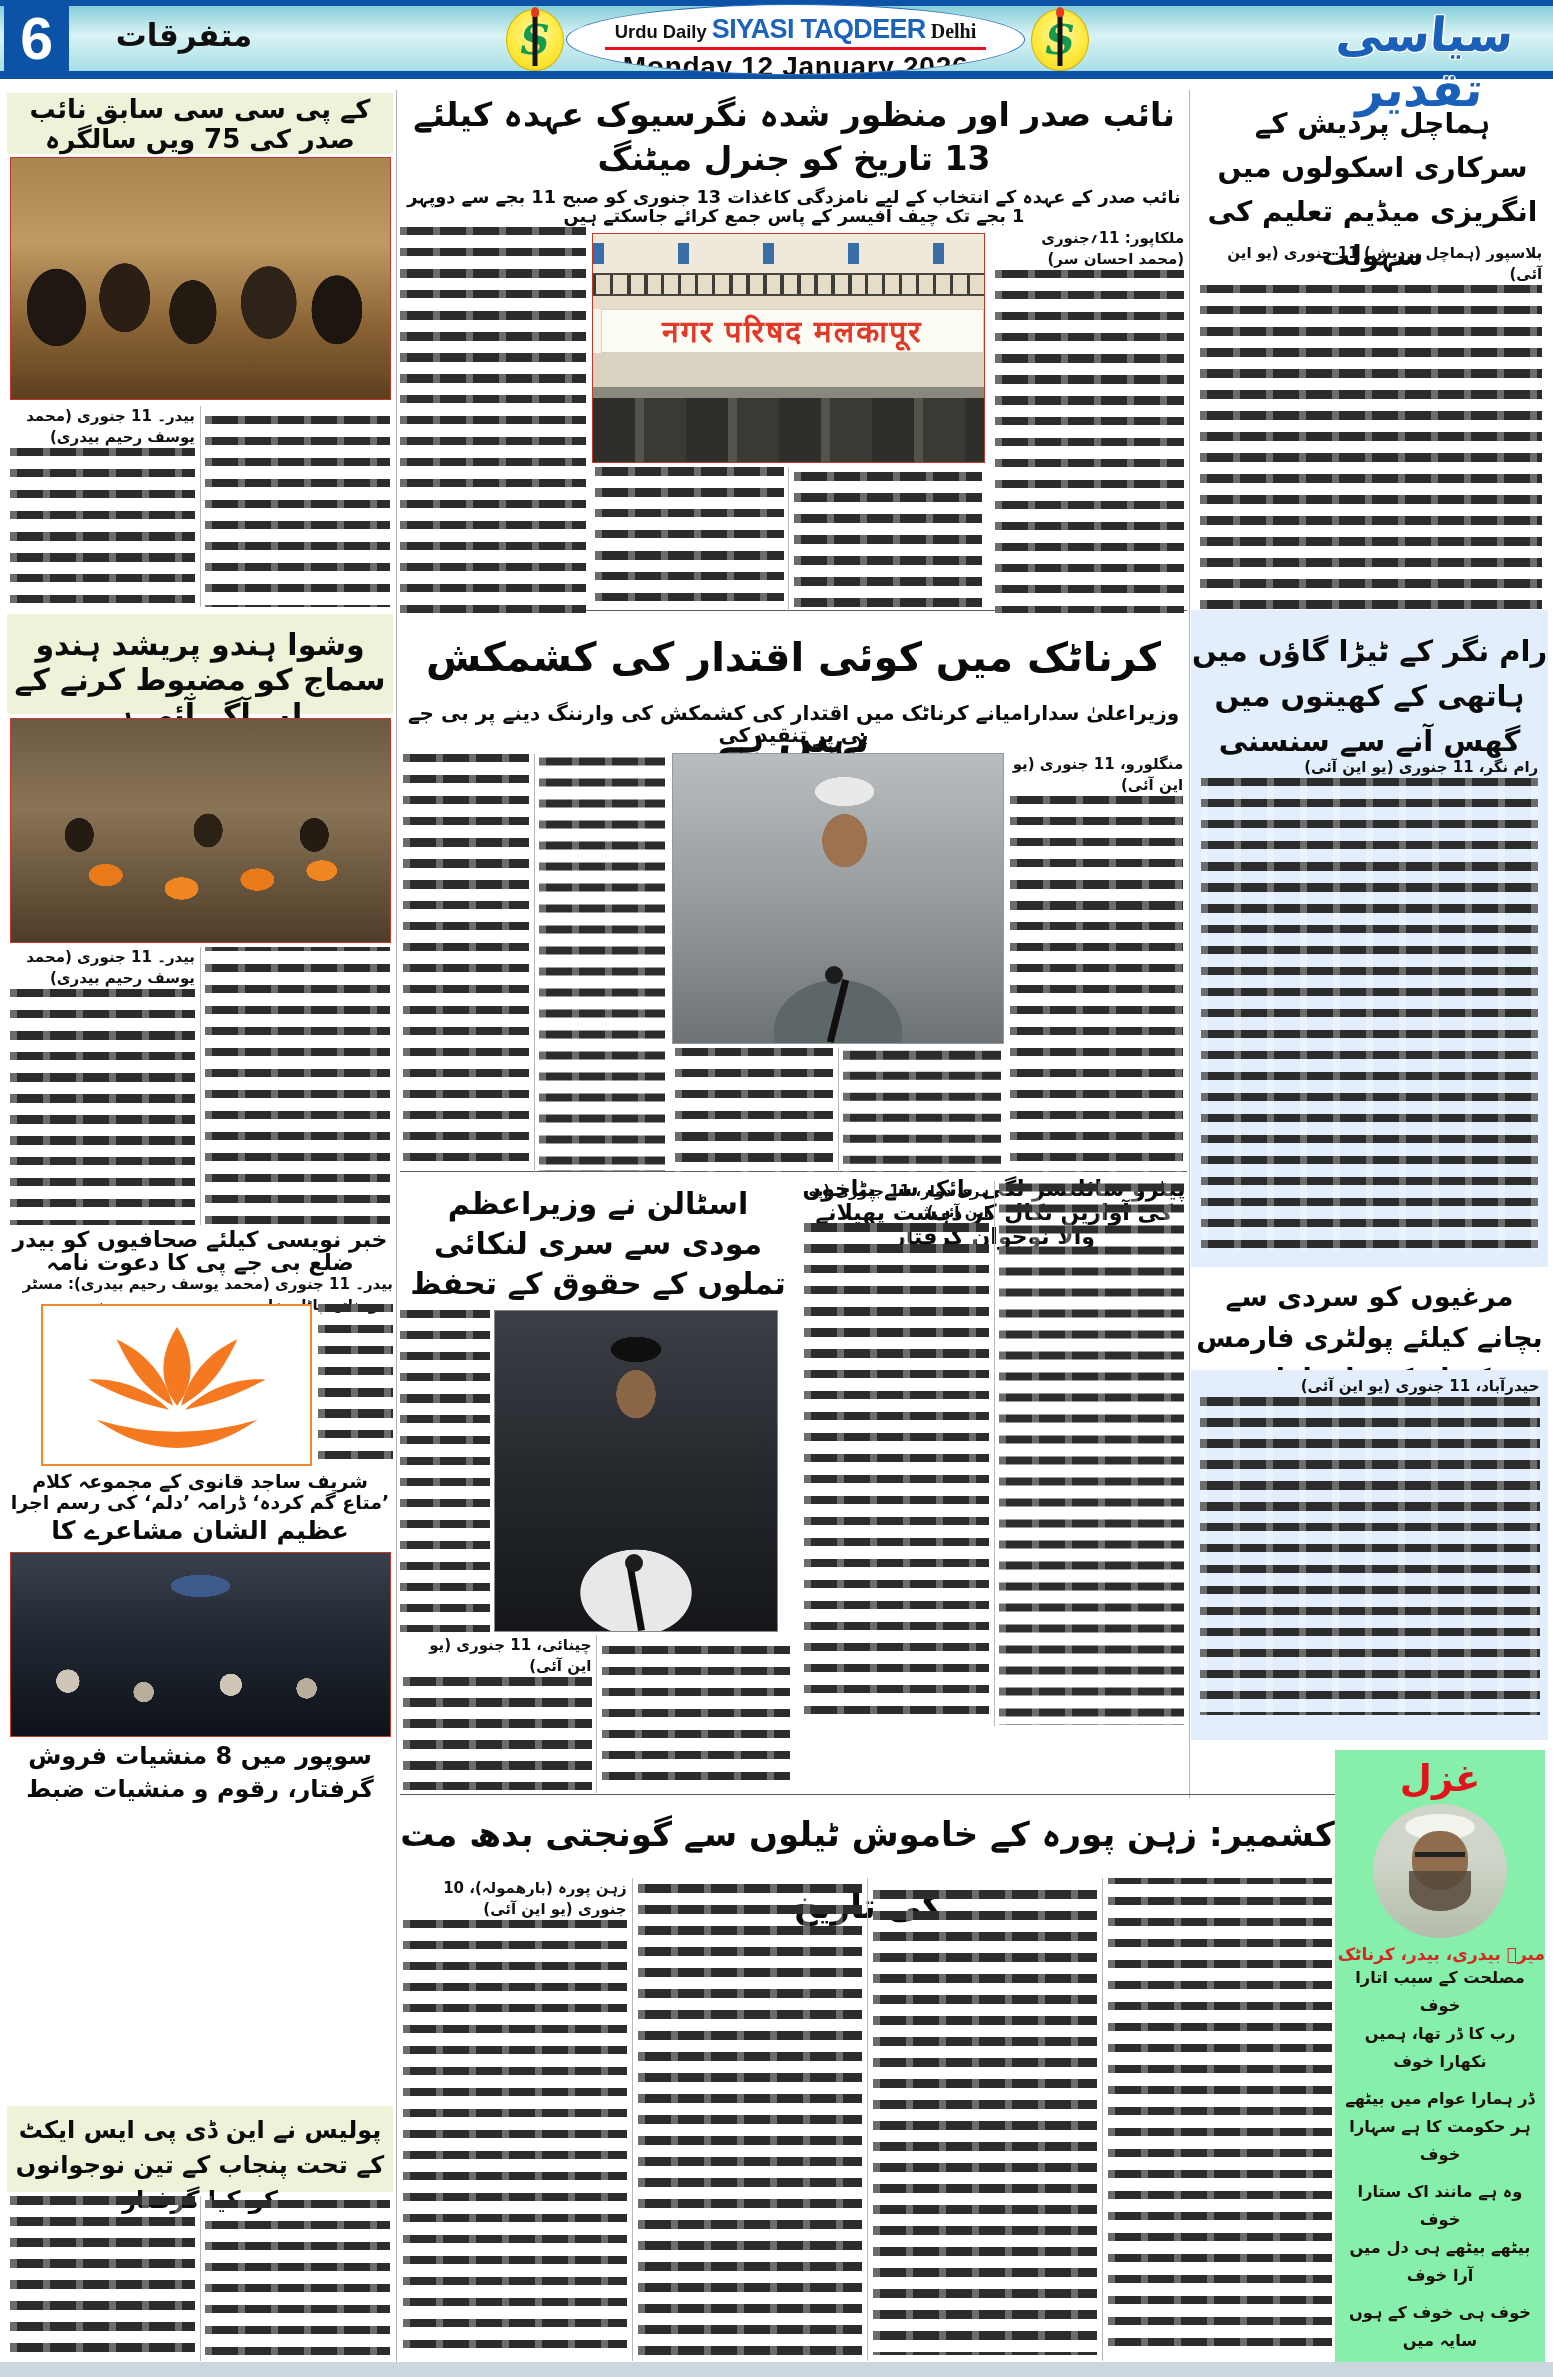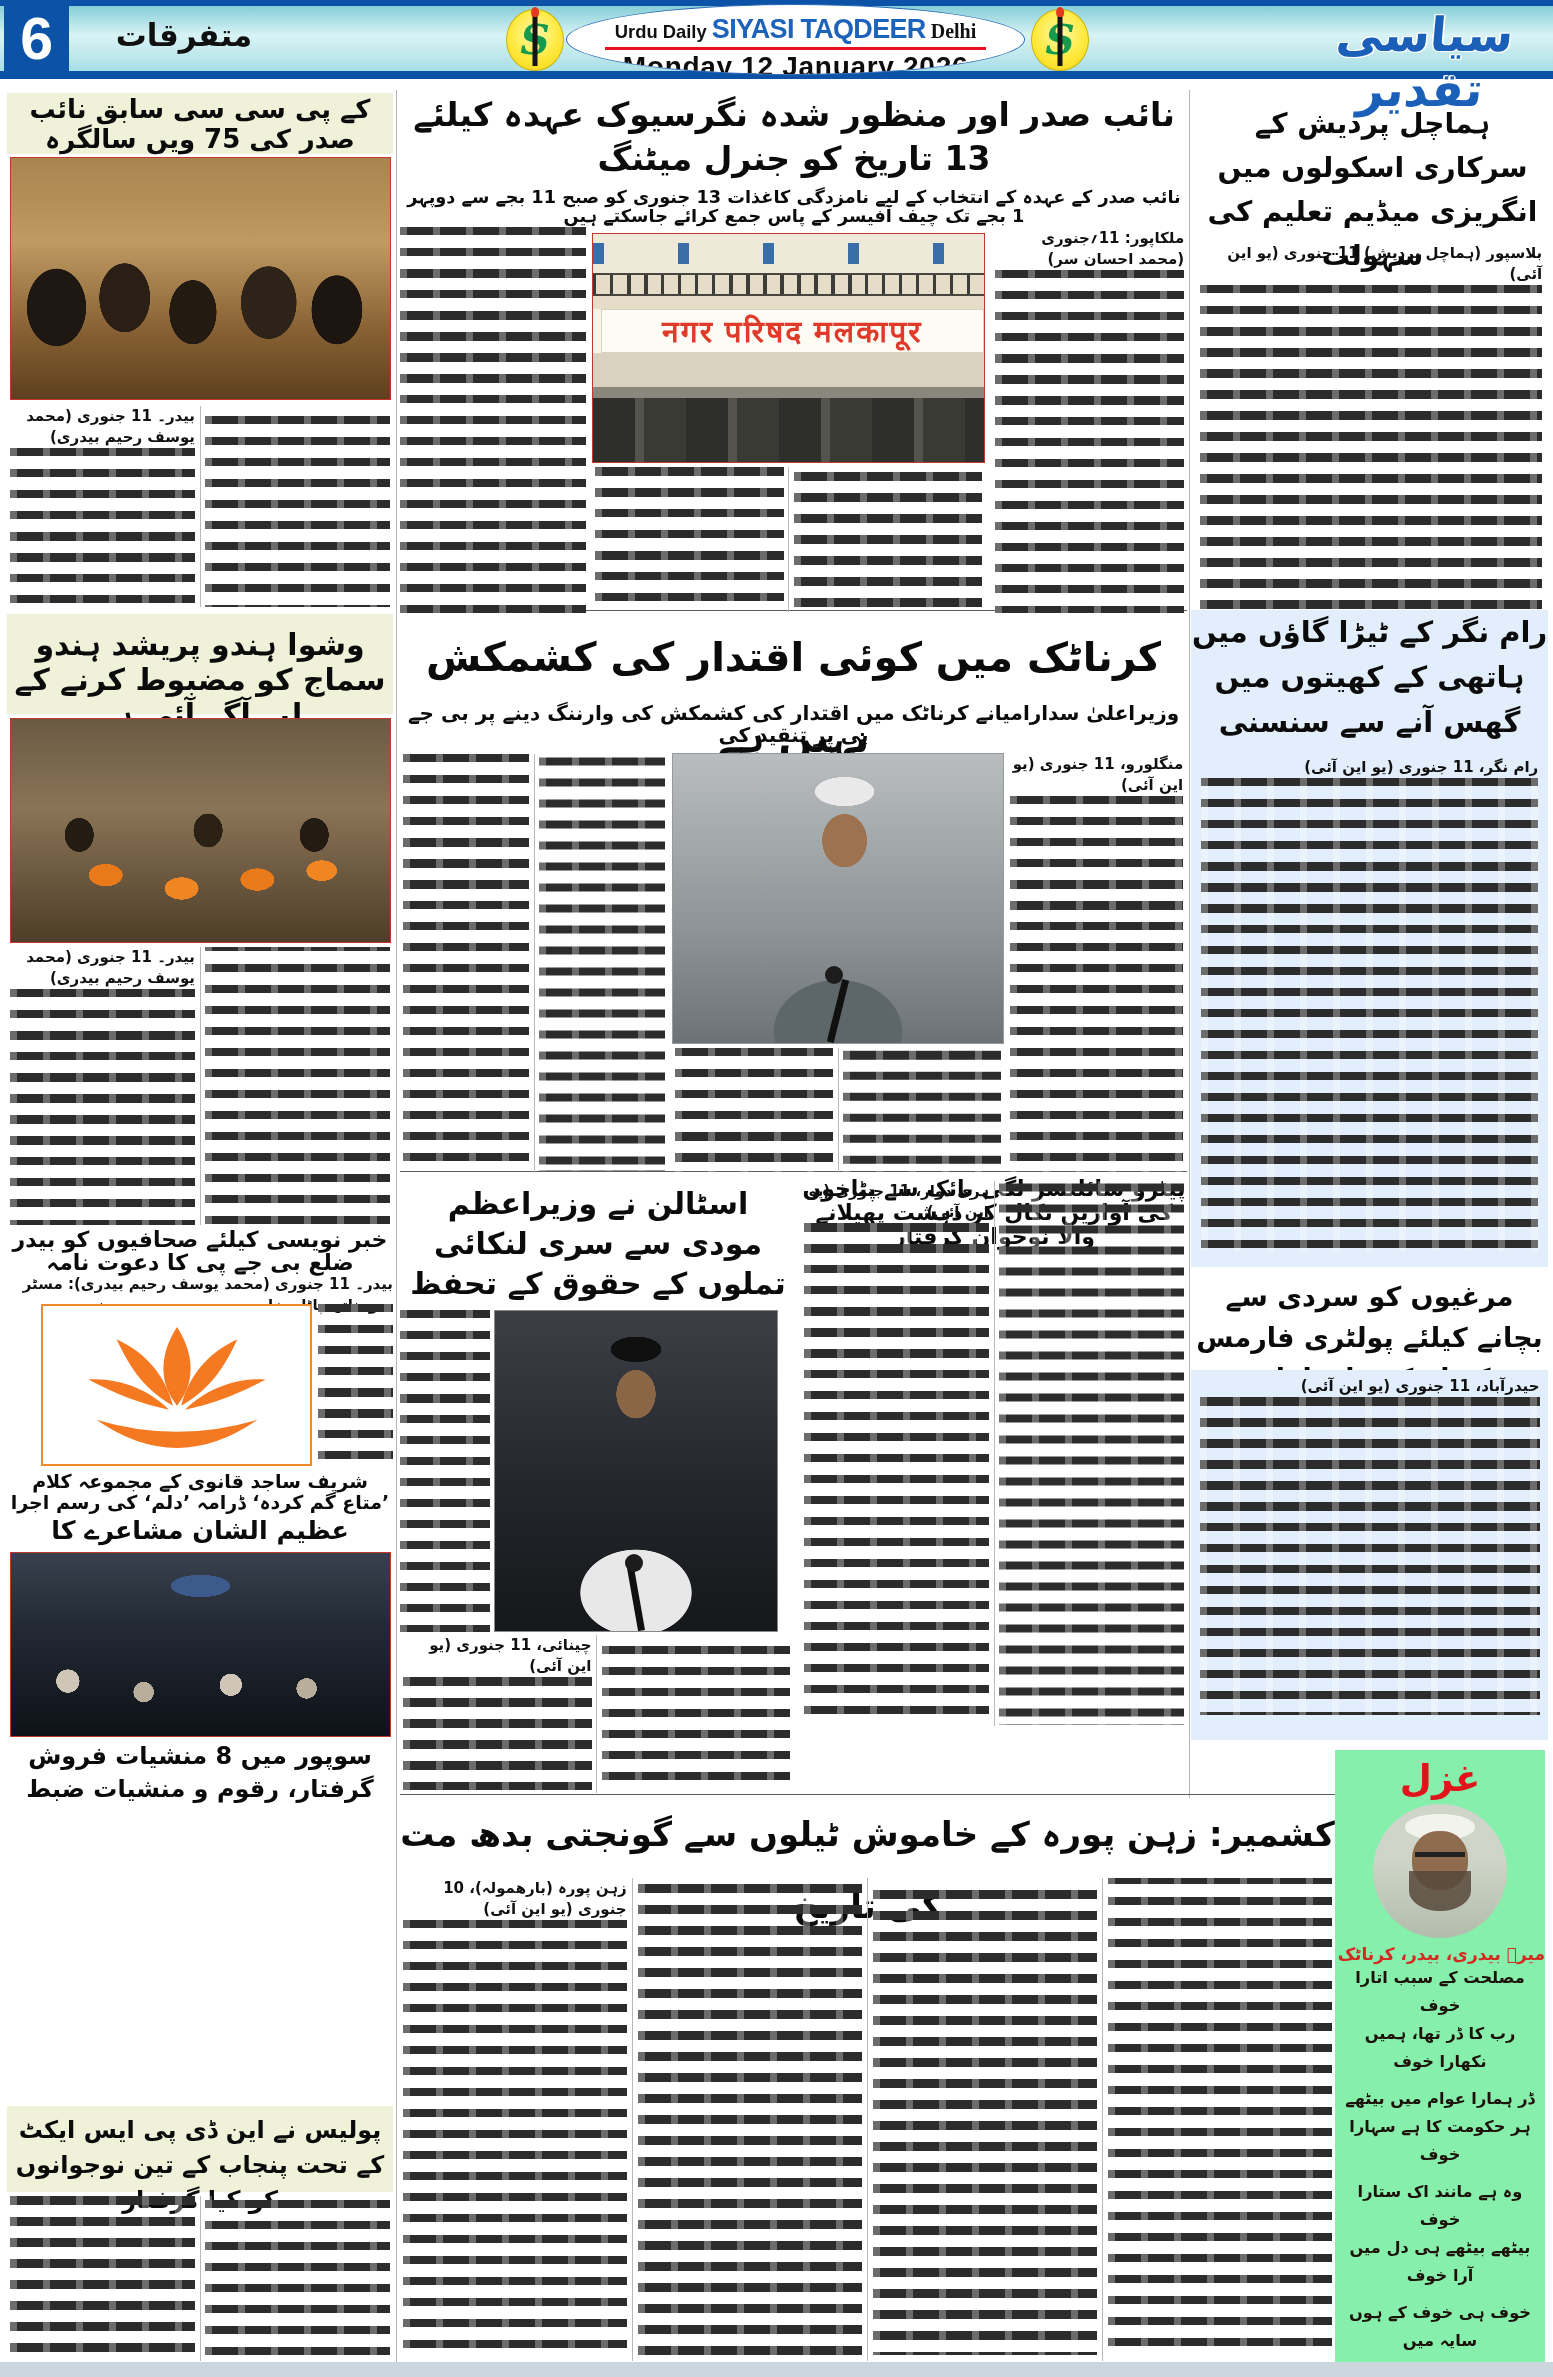--- a/index.html
+++ b/index.html
@@ -253,21 +253,21 @@
     <div class="sim" style="height:1865px"></div>
   </div>
 
   <div class="abs hl urdu" style="left:1201px;top:102px;width:343px;height:137px;font-size:28px;line-height:44px">ہماچل پردیش کے سرکاری اسکولوں میں انگریزی میڈیم تعلیم کی سہولت</div>
   <div class="abs bodycol" style="left:1197px;top:242px;width:348px;height:367px">
     <p class="dl">بلاسپور (ہماچل پردیش) 11 جنوری (یو این آئی)</p>
     <div class="sim" style="height:332px"></div>
   </div>
 
   <div class="abs lblue" style="left:1191px;top:610px;width:357px;height:657px">
-    <div class="hl urdu" style="width:100%;height:138px;font-size:29px;line-height:45px;padding-top:0">رام نگر کے ٹیڑا گاؤں میں ہاتھی کے کھیتوں میں گھس آنے سے سنسنی</div>
+    <div class="hl urdu" style="width:100%;height:138px;font-size:29px;line-height:45px;padding-top:19px">رام نگر کے ٹیڑا گاؤں میں ہاتھی کے کھیتوں میں گھس آنے سے سنسنی</div>
     <div class="bodycol" style="margin:8px 7px;height:506px">
       <p class="dl">رام نگر، 11 جنوری (یو این آئی)</p>
       <div class="sim" style="height:473px"></div>
     </div>
   </div>
 
   <div class="abs hl urdu" style="left:1191px;top:1270px;width:357px;height:99px;font-size:27px;line-height:41px;background:#fff;padding-top:5.7px">مرغیوں کو سردی سے بچانے کیلئے پولٹری فارمس کے انوکھے اقدامات</div>
   <div class="abs lblue bodycol" style="left:1191px;top:1370px;width:357px;height:370px;padding:5.7px 8.5px">
     <p class="dl">حیدرآباد، 11 جنوری (یو این آئی)</p>
     <div class="sim" style="height:318px"></div>

